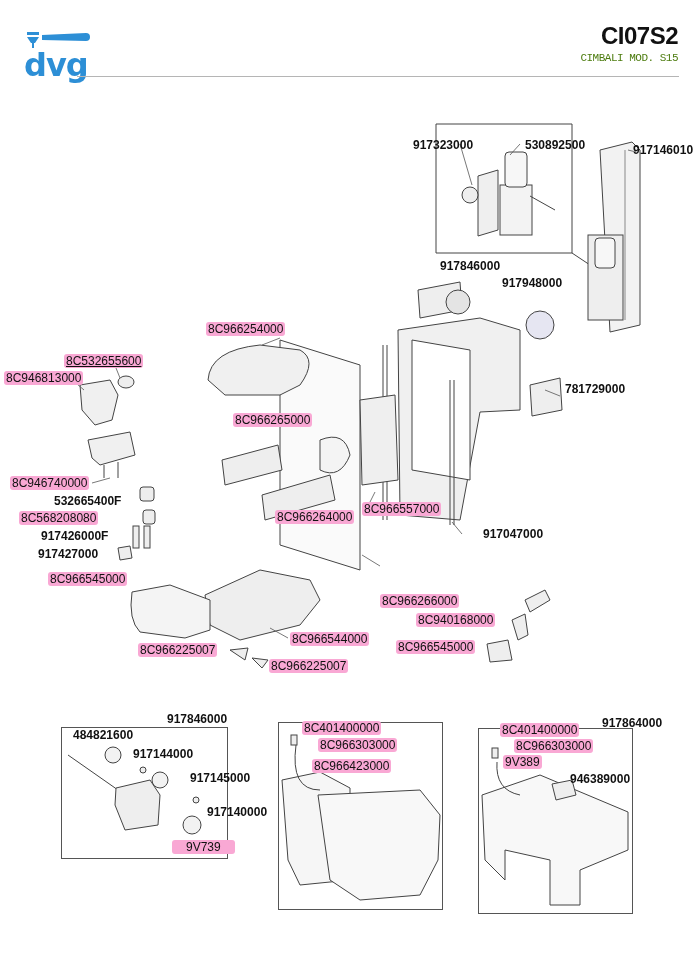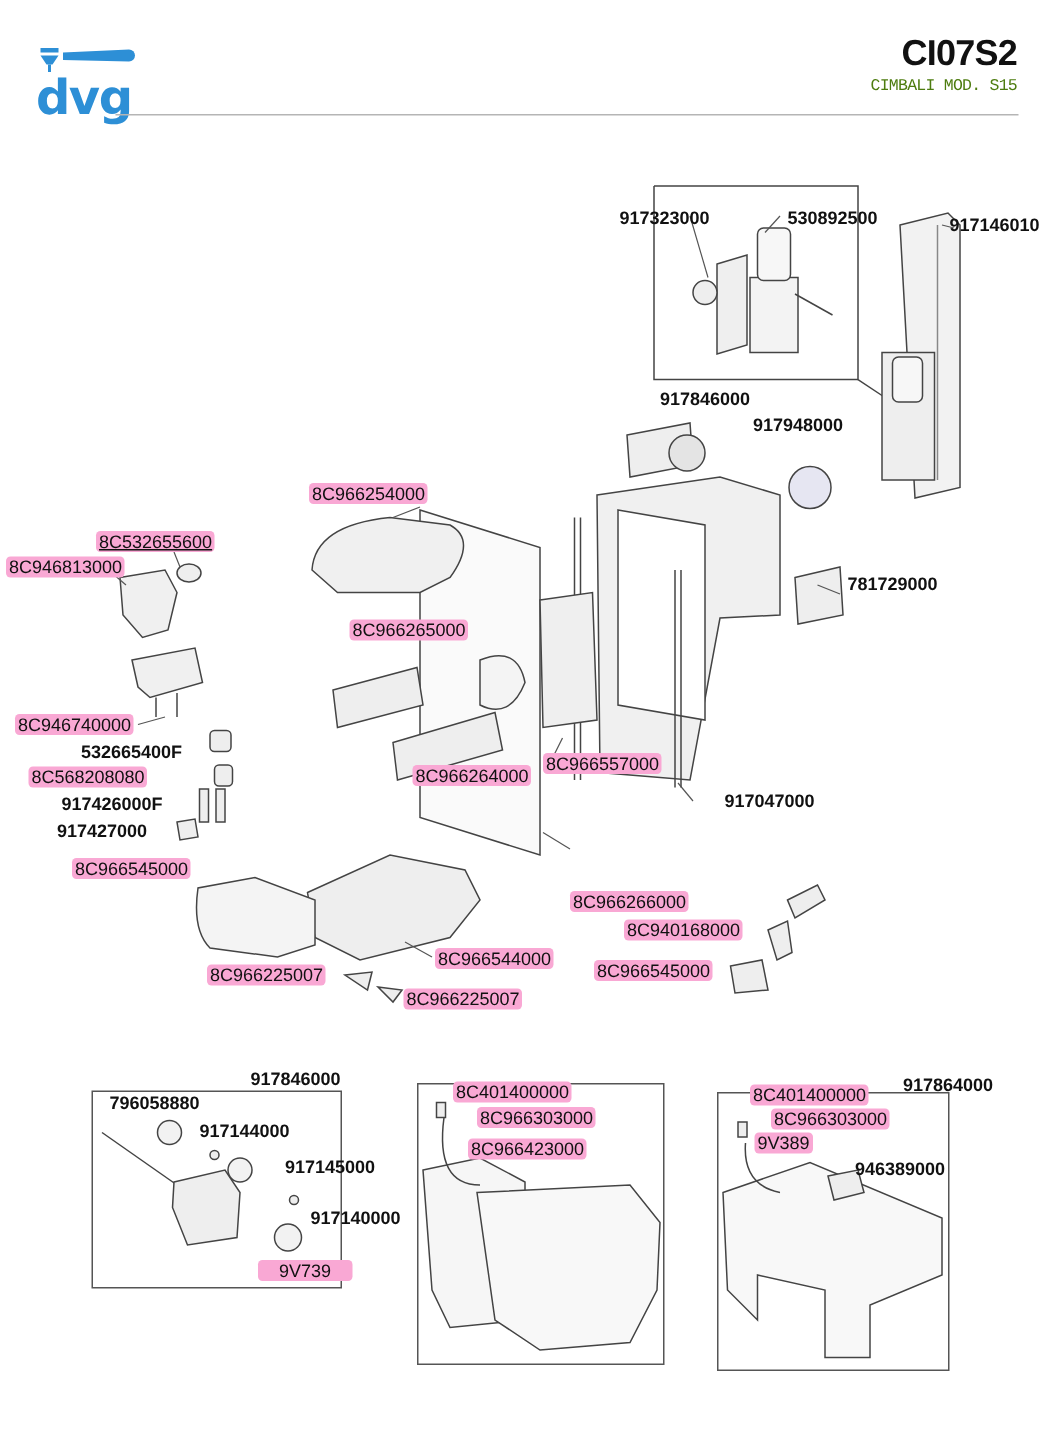--- a/index.html
+++ b/index.html
@@ -162,21 +162,21 @@
 <div class="lbl" style="left:463px;top:527px;margin-left:20px;">917047000</div>
 <div class="lbl hl" style="left:380px;top:578px;margin-top:16px;">8C966266000</div>
 <div class="lbl hl" style="left:48px;top:572px;">8C966545000</div>
 <div class="lbl hl" style="left:290px;top:632px;">8C966544000</div>
 <div class="lbl hl" style="left:138px;top:643px;">8C966225007</div>
 <div class="lbl hl" style="left:269px;top:659px;">8C966225007</div>
 <div class="lbl hl" style="left:416px;top:613px;">8C940168000</div>
 <div class="lbl hl" style="left:396px;top:640px;">8C966545000</div>
 
 <div class="lbl" style="left:167px;top:712px;">917846000</div>
-<div class="lbl" style="left:73px;top:728px;">796058880</div>
+<div class="lbl" style="left:73px;top:728px;">484821600</div>
 <div class="lbl" style="left:133px;top:747px;">917144000</div>
 <div class="lbl" style="left:190px;top:771px;">917145000</div>
 <div class="lbl" style="left:207px;top:805px;">917140000</div>
 <div class="lbl hl" style="left:172px;top:840px;padding:0 14px;">9V739</div>
 
 <div class="lbl hl" style="left:302px;top:721px;">8C401400000</div>
 <div class="lbl hl" style="left:318px;top:738px;">8C966303000</div>
 <div class="lbl hl" style="left:312px;top:759px;">8C966423000</div>
 
 <div class="lbl" style="left:602px;top:716px;">917864000</div>

